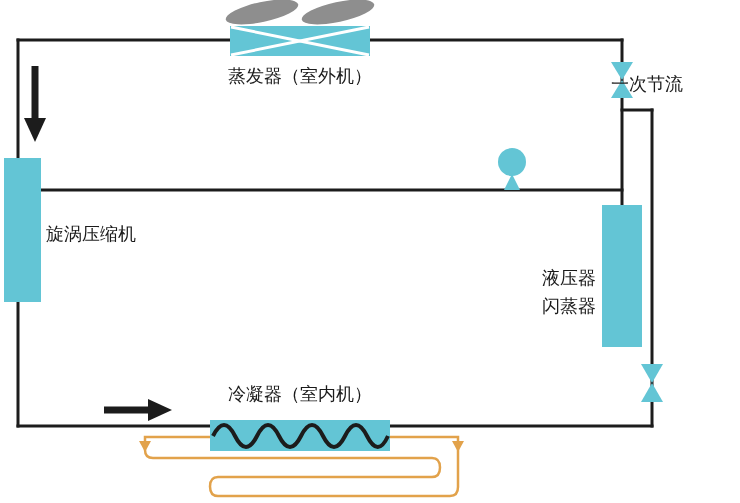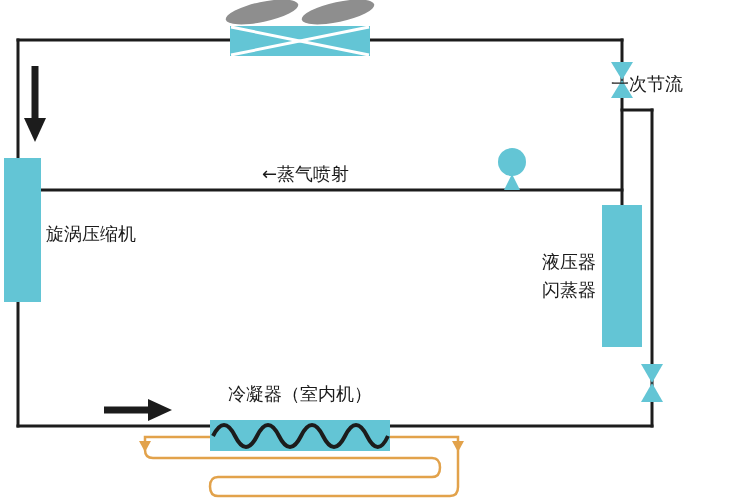--- a/index.html
+++ b/index.html
@@ -89,27 +89,27 @@
     <g>
       <line class="flow-shaft" x1="35" y1="66" x2="35" y2="120"></line>
       <polygon class="flow-head" points="24,118 46,118 35,142"></polygon>
     </g>
     <g>
       <line class="flow-shaft" x1="104" y1="410" x2="150" y2="410"></line>
       <polygon class="flow-head" points="148,399 148,421 172,410"></polygon>
     </g>
   </svg>
 
+  <div class="label center" style="left:210px;top:62px;width:180px;">蒸发器（室外机）</div>
 
   <div class="label" style="left:611px;top:70px;">一次节流</div>
 
   <div class="label" style="left:46px;top:220px;">旋涡压缩机</div>
 
-  <div class="label" style="left:262px;top:160px;">←蒸气喷射</div>
 
 
-  <div class="label" style="left:542px;top:248px;">液压器
+  <div class="label" style="left:542px;top:264px;">液压器
 闪蒸器</div>
 
 
   <div class="label center" style="left:210px;top:380px;width:180px;">冷凝器（室内机）</div>
 
 </div>
 
 </body></html>

